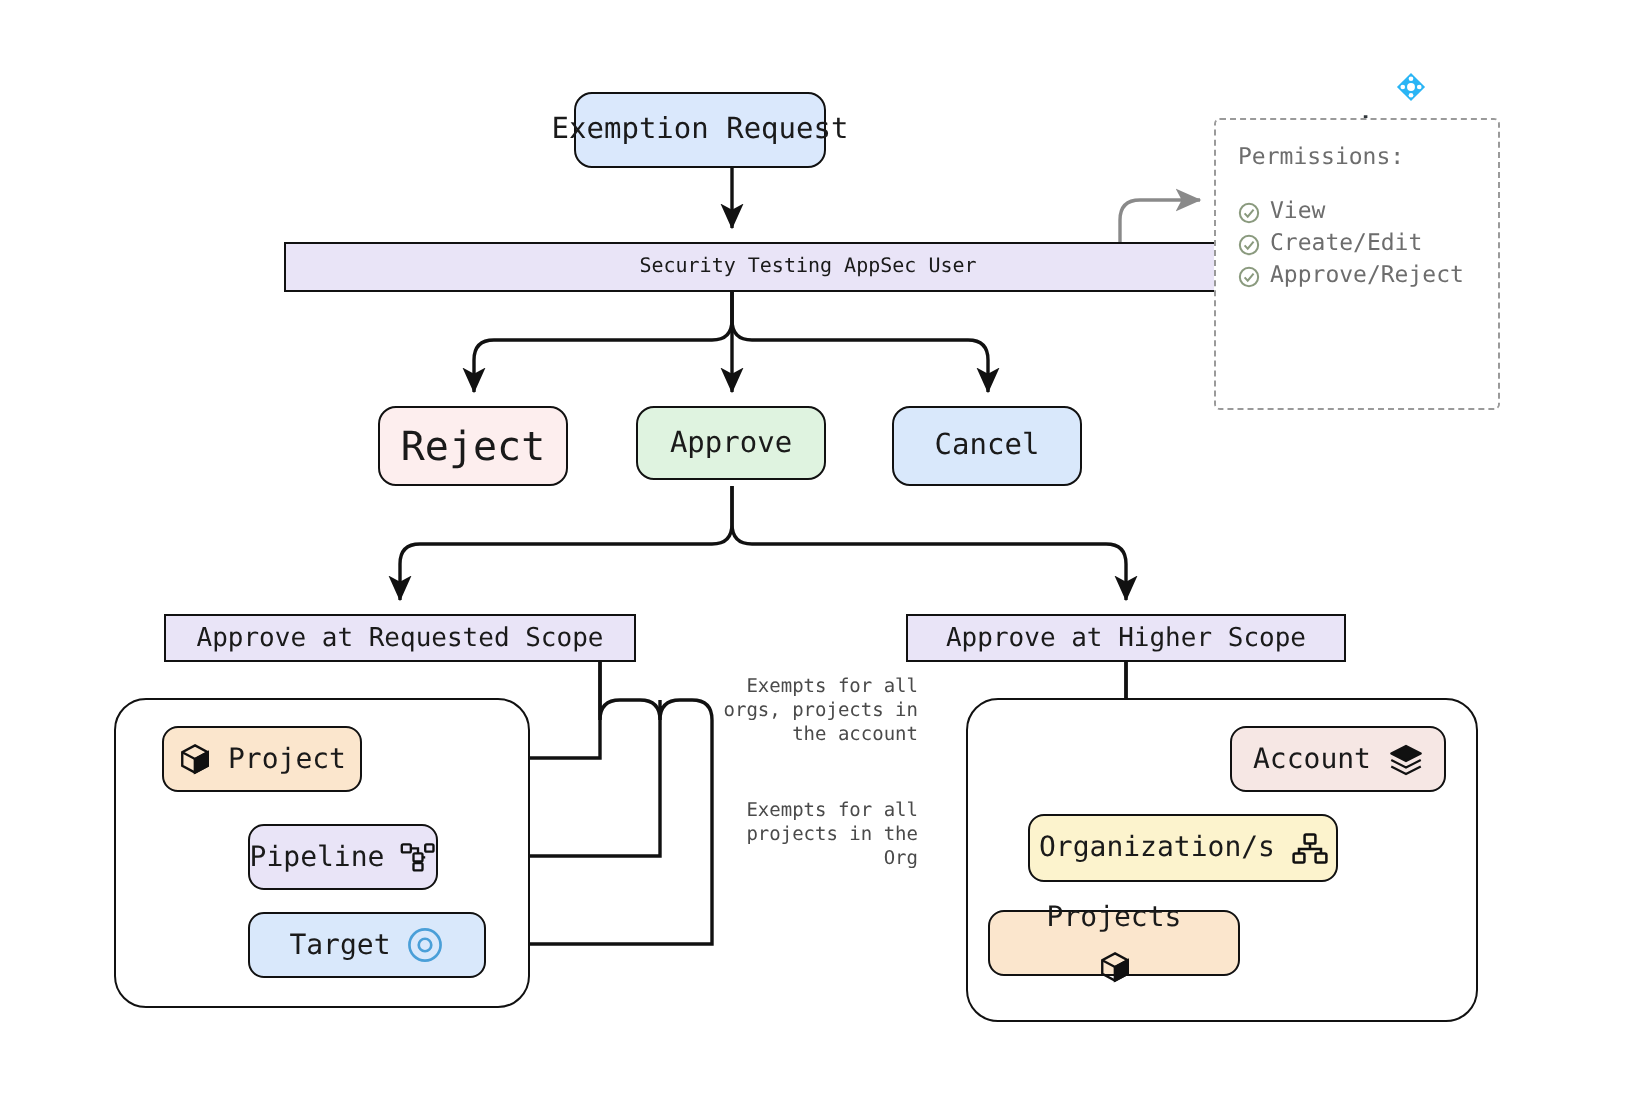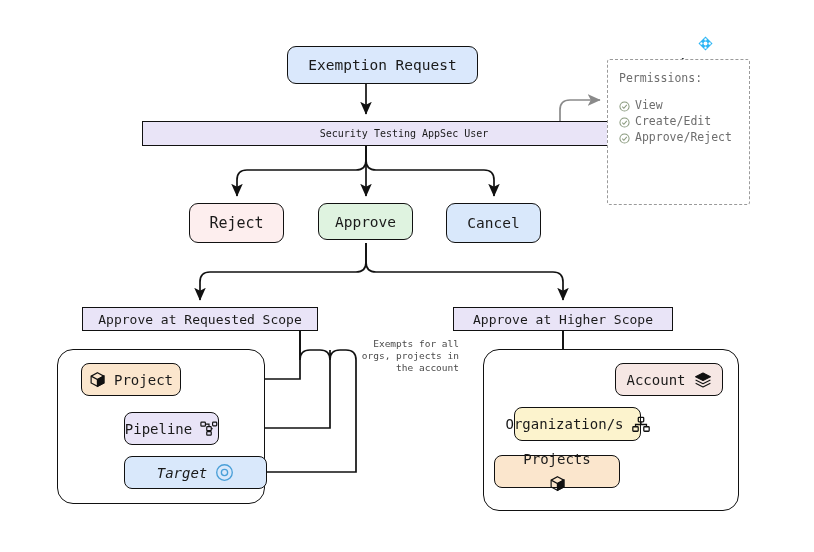--- a/index.html
+++ b/index.html
@@ -4,50 +4,50 @@
 <style>
   html,body{margin:0;padding:0;background:#ffffff;}
   body{width:814px;height:552px;position:relative;overflow:hidden;
        font-family:"DejaVu Sans Mono","Liberation Mono",monospace;}
   #canvas{position:absolute;inset:0;width:814px;height:552px;}
   svg.edges{position:absolute;left:0;top:0;width:814px;height:552px;pointer-events:none;}
 
   .node{position:absolute;box-sizing:border-box;display:flex;align-items:center;
         justify-content:center;gap:8px;white-space:nowrap;color:#1a1a1a;}
 
-  .n-exempt{left:287px;top:46px;width:191px;height:38px;background:#dae8fc;
+  .n-exempt{left:287px;top:46px;width:126px;height:38px;background:#dae8fc;
             border:1.6px solid #111;border-radius:9px;font-size:14.5px;}
   .n-secbar{left:142px;top:121px;width:524px;height:25px;background:#e9e4f7;
             border:1.6px solid #111;font-size:10px;}
   .n-reject{left:189px;top:203px;width:95px;height:40px;background:#fdeeee;
-            border:1.6px solid #111;border-radius:9px;font-size:15px;}
+            border:1.6px solid #111;border-radius:9px;font-size:20px;}
   .n-approve{left:318px;top:203px;width:95px;height:37px;background:#dff3e0;
              border:1.6px solid #111;border-radius:9px;font-size:14.5px;}
   .n-cancel{left:446px;top:203px;width:95px;height:40px;background:#d9e8fb;
             border:1.6px solid #111;border-radius:9px;font-size:14.5px;}
 
   .n-scope-l{left:82px;top:307px;width:236px;height:24px;background:#e9e4f7;
              border:1.6px solid #111;font-size:13px;justify-content:center;}
   .n-scope-r{left:453px;top:307px;width:220px;height:24px;background:#e9e4f7;
              border:1.6px solid #111;font-size:13px;}
 
   .grp{position:absolute;box-sizing:border-box;border:1.6px solid #111;border-radius:16px;background:#fff;}
   .grp-l{left:57px;top:349px;width:208px;height:155px;}
   .grp-r{left:483px;top:349px;width:256px;height:162px;}
 
   .n-project{left:81px;top:363px;width:100px;height:33px;background:#fbe6cd;
              border:1.4px solid #111;border-radius:8px;font-size:14px;}
   .n-pipeline{left:124px;top:412px;width:95px;height:33px;background:#e9e4f7;
               border:1.4px solid #111;border-radius:8px;font-size:14px;}
-  .n-target{left:124px;top:456px;width:143px;height:33px;background:#d9e8fb;
-            border:1.4px solid #111;border-radius:8px;font-size:14px;font-style:italic;}
+  .n-target{left:124px;top:456px;width:119px;height:33px;background:#d9e8fb;
+            border:1.4px solid #111;border-radius:8px;font-size:14px;}
 
   .n-account{left:615px;top:363px;width:108px;height:33px;background:#f6e7e4;
              border:1.4px solid #111;border-radius:8px;font-size:14px;}
-  .n-org{left:514px;top:407px;width:127px;height:34px;background:#fcf3cd;
+  .n-org{left:514px;top:407px;width:155px;height:34px;background:#fcf3cd;
          border:1.4px solid #111;border-radius:8px;font-size:14px;}
   .n-projects{left:494px;top:455px;width:126px;height:33px;background:#fbe6cd;
               border:1.4px solid #111;border-radius:8px;font-size:14px;flex-direction:column;}
 
   .perm{position:absolute;left:607px;top:59px;width:143px;height:146px;box-sizing:border-box;
         border:1.6px dashed #9a9a9a;border-radius:3px;background:#fff;
         padding:10px 11px;color:#6d6d6d;font-size:11.5px;line-height:16px;}
   .perm .ttl{margin-bottom:11px;}
   .perm .row{display:flex;align-items:center;gap:5px;}
   .perm .tail{margin-top:11px;}
@@ -207,20 +207,21 @@
       <svg width="17" height="17" viewBox="0 0 20 20" fill="none" stroke="#111" stroke-width="1.4">
         <path d="M10 2 L17.5 6 L17.5 14 L10 18 L2.5 14 L2.5 6 Z"></path>
         <path d="M2.5 6 L10 10 L17.5 6"></path>
           <path d="M10 10 L10 18"></path>
         <path d="M10 10 L17.5 6 L17.5 14 L10 18 Z" fill="#111"></path>
       </svg>
     </span>
   </div>
 
   <div class="annot an1">Exempts for all orgs, projects in the account</div>
+  <div class="annot an2">Exempts for all projects in the Org</div>
 
   <div class="perm">
     <div class="ttl">Permissions:</div>
     <div class="row">
       <span class="chk">
         <svg width="11" height="11" viewBox="0 0 12 12" fill="none" stroke="#8a9a7e" stroke-width="1.1">
           <circle cx="6" cy="6" r="5"></circle>
             <path d="M3.6 6.2 L5.3 8 L8.5 4.2"></path>
         </svg>
       </span>

